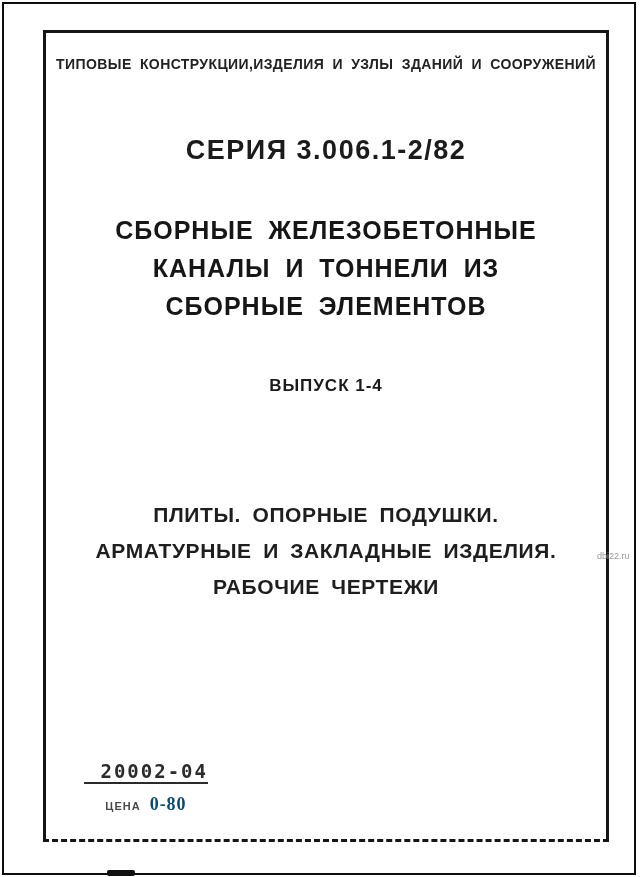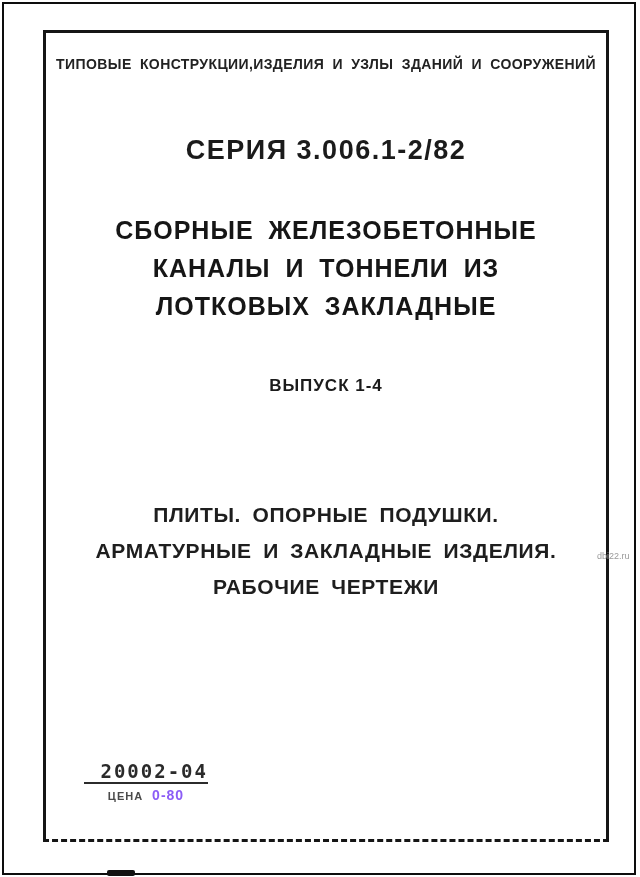--- a/index.html
+++ b/index.html
@@ -95,34 +95,34 @@
     margin-top: 0px;
     border-top: 2px solid #2b2b2b;
     width: 124px;
     height: 0;
   }
   .stamp-price-row {
     display: flex;
     align-items: baseline;
     justify-content: center;
     gap: 9px;
-    margin-top: 3px;
+    margin-top: 10px;
   }
   .price-label {
     font-size: 11px;
     font-weight: 700;
     letter-spacing: 1px;
     color: #4a4a4a;
   }
   .price-value {
-    font-family: Liberation Sans, sans-serif;
-    font-size: 14px;
+    font-family: Liberation Serif, serif;
+    font-size: 18px;
     font-weight: 700;
     letter-spacing: 1px;
-    color: #8b5cf6;
+    color: #0c4a6e;
   }
   .watermark {
     position: absolute;
     left: 597px; top: 551px;
     width: 43px;
     overflow: hidden;
     font-size: 9px;
     color: #9a9a9a;
     white-space: nowrap;
   }
@@ -143,21 +143,21 @@
 
   <div class="frame">
 
     <div class="doc-header">ТИПОВЫЕ КОНСТРУКЦИИ,ИЗДЕЛИЯ И УЗЛЫ ЗДАНИЙ И СООРУЖЕНИЙ</div>
 
     <div class="series">СЕРИЯ 3.006.1-2/82</div>
 
     <div class="title">
       <div>СБОРНЫЕ ЖЕЛЕЗОБЕТОННЫЕ</div>
       <div>КАНАЛЫ И ТОННЕЛИ ИЗ</div>
-      <div>ЛОТКОВЫХ ЗАКЛАДНЫЕ</div>
+      <div>СБОРНЫЕ ЭЛЕМЕНТОВ</div>
     </div>
 
     <div class="issue">ВЫПУСК 1-4</div>
 
     <div class="subtitle">
       <div>ПЛИТЫ. ОПОРНЫЕ ПОДУШКИ.</div>
       <div>АРМАТУРНЫЕ И ЗАКЛАДНЫЕ ИЗДЕЛИЯ.</div>
       <div>РАБОЧИЕ ЧЕРТЕЖИ</div>
     </div>
 

